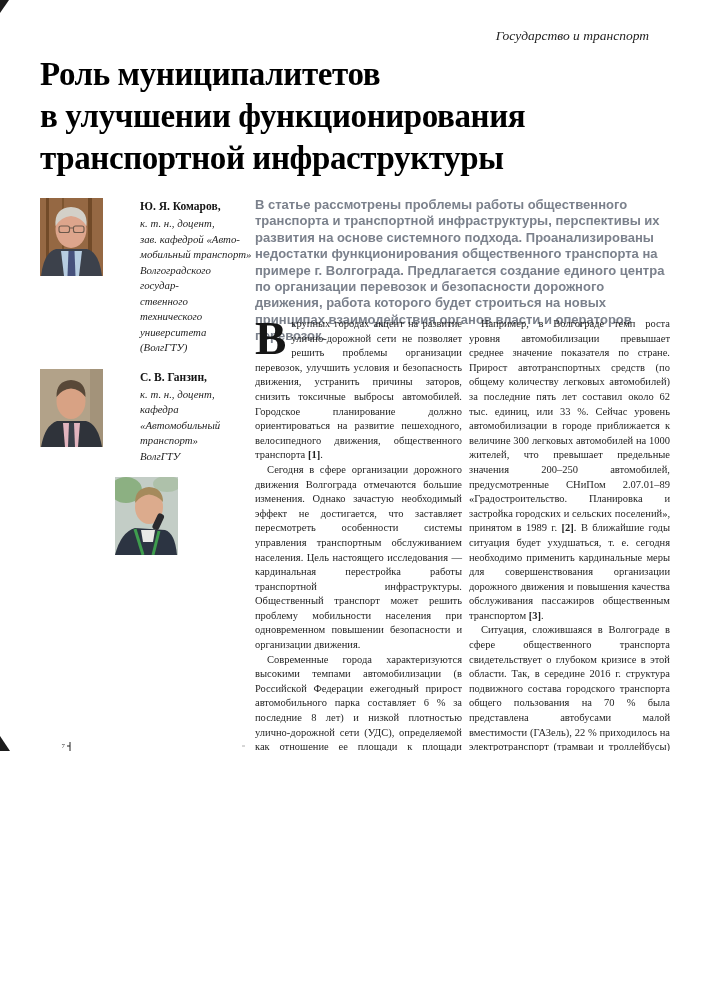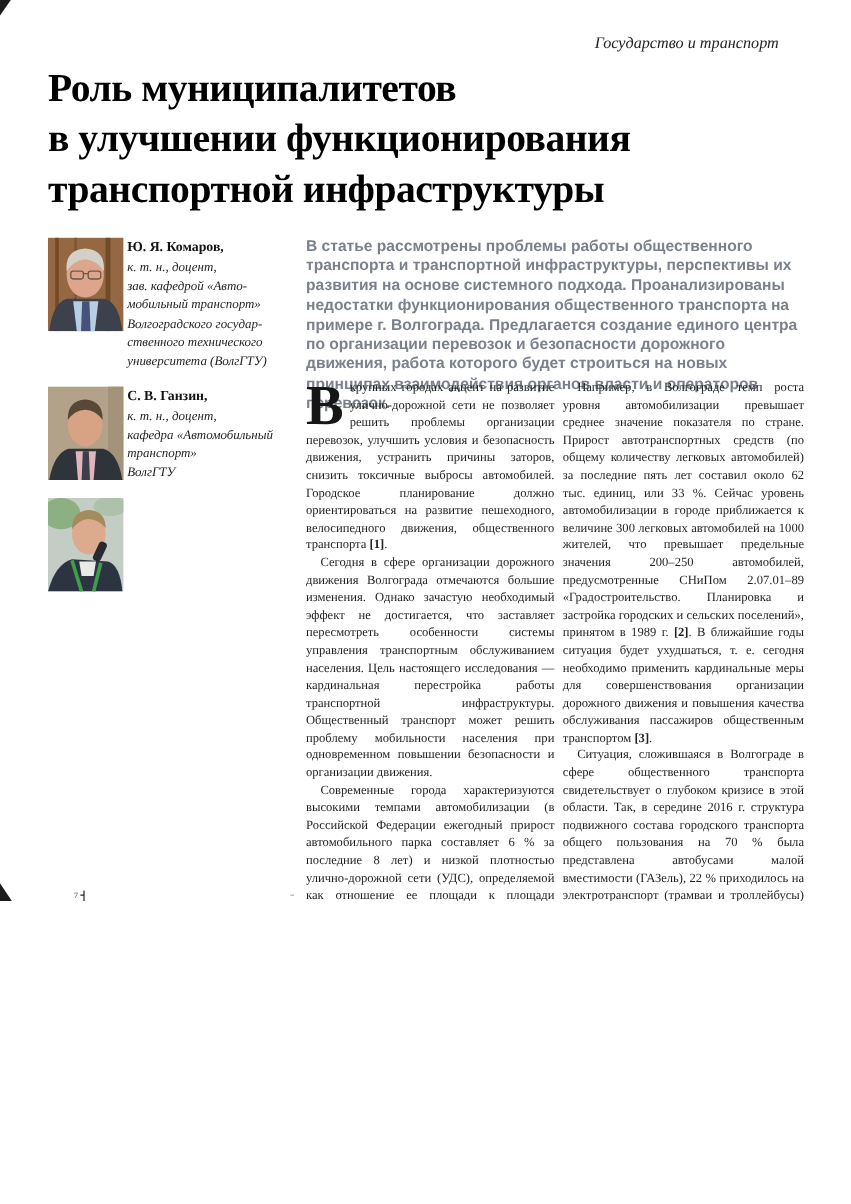--- a/index.html
+++ b/index.html
@@ -9,21 +9,21 @@
   .corner{position:absolute;width:0;height:0;}
   .corner-tl{top:0;left:0;border-top:13px solid #1c1c1c;border-right:9px solid transparent;}
   .corner-bl{bottom:0;left:0;border-bottom:15px solid #1c1c1c;border-right:10px solid transparent;}
 
   .rubric{position:absolute;top:28px;right:60px;font-style:italic;font-size:13.5px;color:#232323;}
   .title{position:absolute;top:53px;left:40px;width:620px;margin:0;
          font-size:33px;line-height:42px;font-weight:700;color:#000000;
          letter-spacing:-0.4px;white-space:pre-line;}
 
   .sidebar{position:absolute;left:40px;top:198px;width:212px;}
-  .author{display:flex;gap:3px;margin-bottom:13px;}
+  .author{display:flex;gap:37px;margin-bottom:13px;justify-content:center;}
   .photo{width:63px;height:78px;flex:none;display:block;}
   .author-info{padding-top:1px;width:130px;}
   .author-name{font-weight:700;font-size:11.5px;line-height:15px;color:#141414;margin-bottom:2px;}
   .author-bio{font-style:italic;font-size:10.8px;line-height:15.5px;color:#232323;white-space:pre-line;}
 
   .abstract{position:absolute;left:255px;top:197px;width:416px;
             font-family:"Liberation Sans","DejaVu Sans",sans-serif;font-weight:700;
             font-size:13px;line-height:16.4px;color:#7b818c;}
 
   .col{position:absolute;top:317px;}

